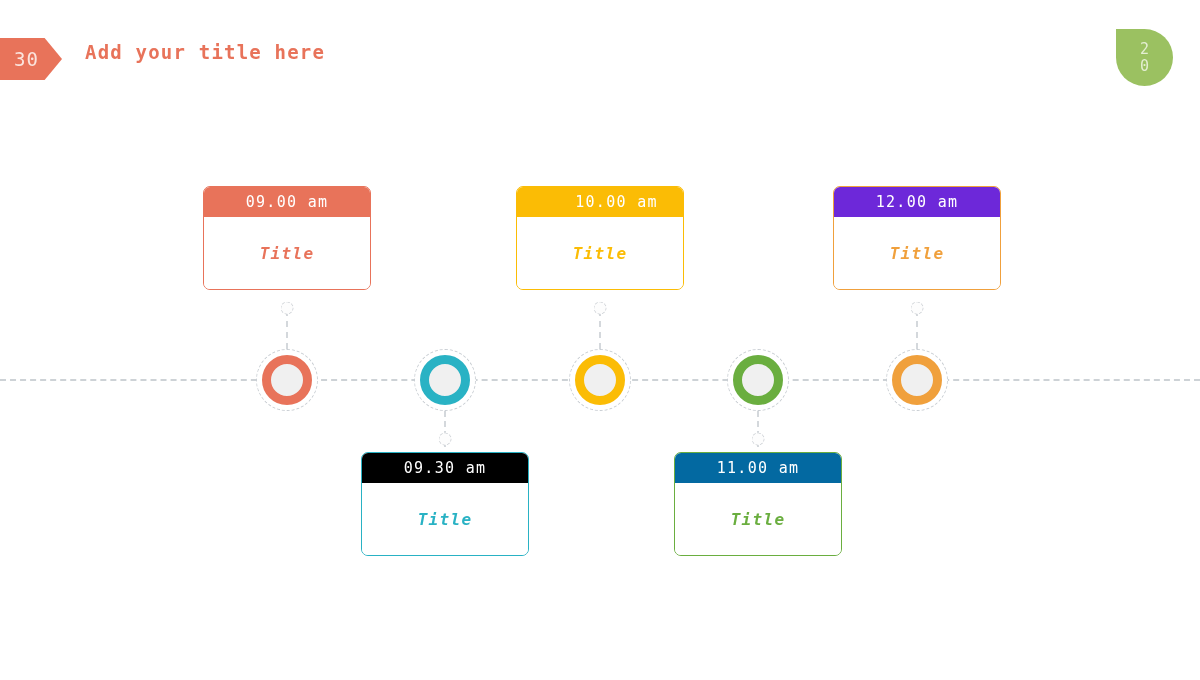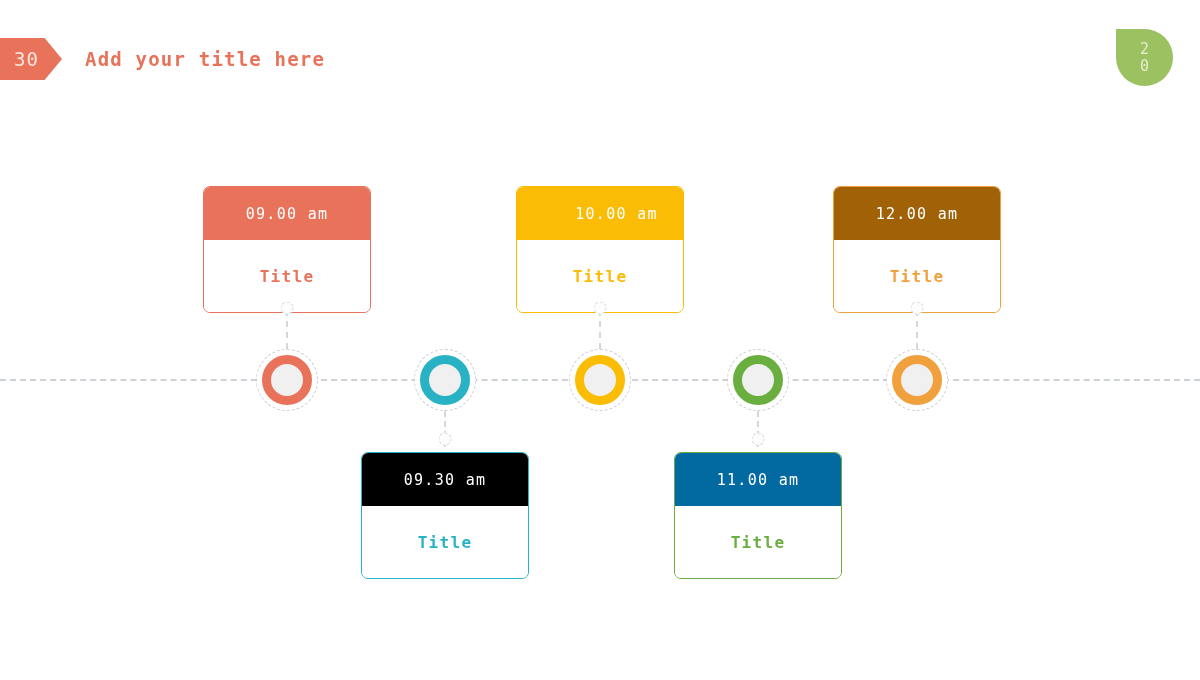--- a/index.html
+++ b/index.html
@@ -16,21 +16,21 @@
     display:flex; align-items:center; justify-content:center;
     color:#fbe4dd; font-size:19px; letter-spacing:1px;
   }
   .hdr-tag .tagbg {
     position:absolute; inset:0; background:#E8735A;
     clip-path: polygon(0 0, 72% 0, 100% 50%, 72% 100%, 0 100%);
   }
   .hdr-tag span { position:relative; z-index:2; padding-right:9px; }
 
   .hdr-title {
-    position:absolute; left:85px; top:46px; width:330px;
+    position:absolute; left:85px; top:39px; width:330px;
     color:#E8735A; font-size:19px; font-weight:bold; line-height:27px;
     letter-spacing:1.2px;
   }
 
   .leaf {
     position:absolute; right:27px; top:29px; width:57px; height:57px;
     background:#9BC161;
     border-radius: 0 50% 50% 50%;
     display:flex; flex-direction:column; align-items:center; justify-content:center;
     color:#e4eed2; font-size:15px; line-height:17px;
@@ -65,26 +65,26 @@
     transform:translate(-50%,-50%);
   }
 
   
   .card {
     position:absolute; width:168px; box-sizing:border-box;
     border:1px solid #ccc; border-radius:7px; background:#ffffff;
     overflow:hidden;
   }
   .card-head {
-    height:53px; display:flex; align-items:center; justify-content:center;
+    height:30px; display:flex; align-items:center; justify-content:center;
     color:#ffffff; font-size:15px; letter-spacing:1.3px;
   }
   .card-body {
     height:72px; display:flex; align-items:center; justify-content:center;
-    background:#ffffff; font-size:16px; font-weight:bold; letter-spacing:1.3px;
+    background:#ffffff; font-size:16px; font-weight:bold; letter-spacing:1.3px;font-style:italic;
   }
 </style>
 </head>
 <body>
 
 <div class="slide">
 
   <div class="hdr-tag">
     <div class="tagbg"></div>
     <span>30</span>
@@ -130,21 +130,21 @@
       <div class="card" style="left: 674px; top: 452px; border-color: rgb(106, 174, 63);">
         <div class="card-head" style="background: #0369a1;">11.00 am</div>
         <div class="card-body" style="color: rgb(106, 174, 63);">Title</div>
       </div>
       <div class="stem" style="left: 758px; top: 411px; height: 36px;"></div>
       <div class="stem-dot" style="left: 758px; top: 439px;"></div>
       <div class="marker" style="left: 758px;">
         <div class="ring" style="border-color: rgb(106, 174, 63); background: rgb(240, 240, 240);"></div>
       </div>
       <div class="card" style="left: 833px; top: 186px; border-color: rgb(240, 160, 60);">
-        <div class="card-head" style="background: #a16207;">12.00 am</div>
+        <div class="card-head" style="background: #6d28d9;">12.00 am</div>
         <div class="card-body" style="color: rgb(240, 160, 60);">Title</div>
       </div>
       <div class="stem" style="left: 917px; top: 310px; height: 39px;"></div>
       <div class="stem-dot" style="left: 917px; top: 308px;"></div>
       <div class="marker" style="left: 917px;">
         <div class="ring" style="border-color: rgb(240, 160, 60); background: rgb(240, 240, 240);"></div>
       </div>
     </div>
 
 </div>

